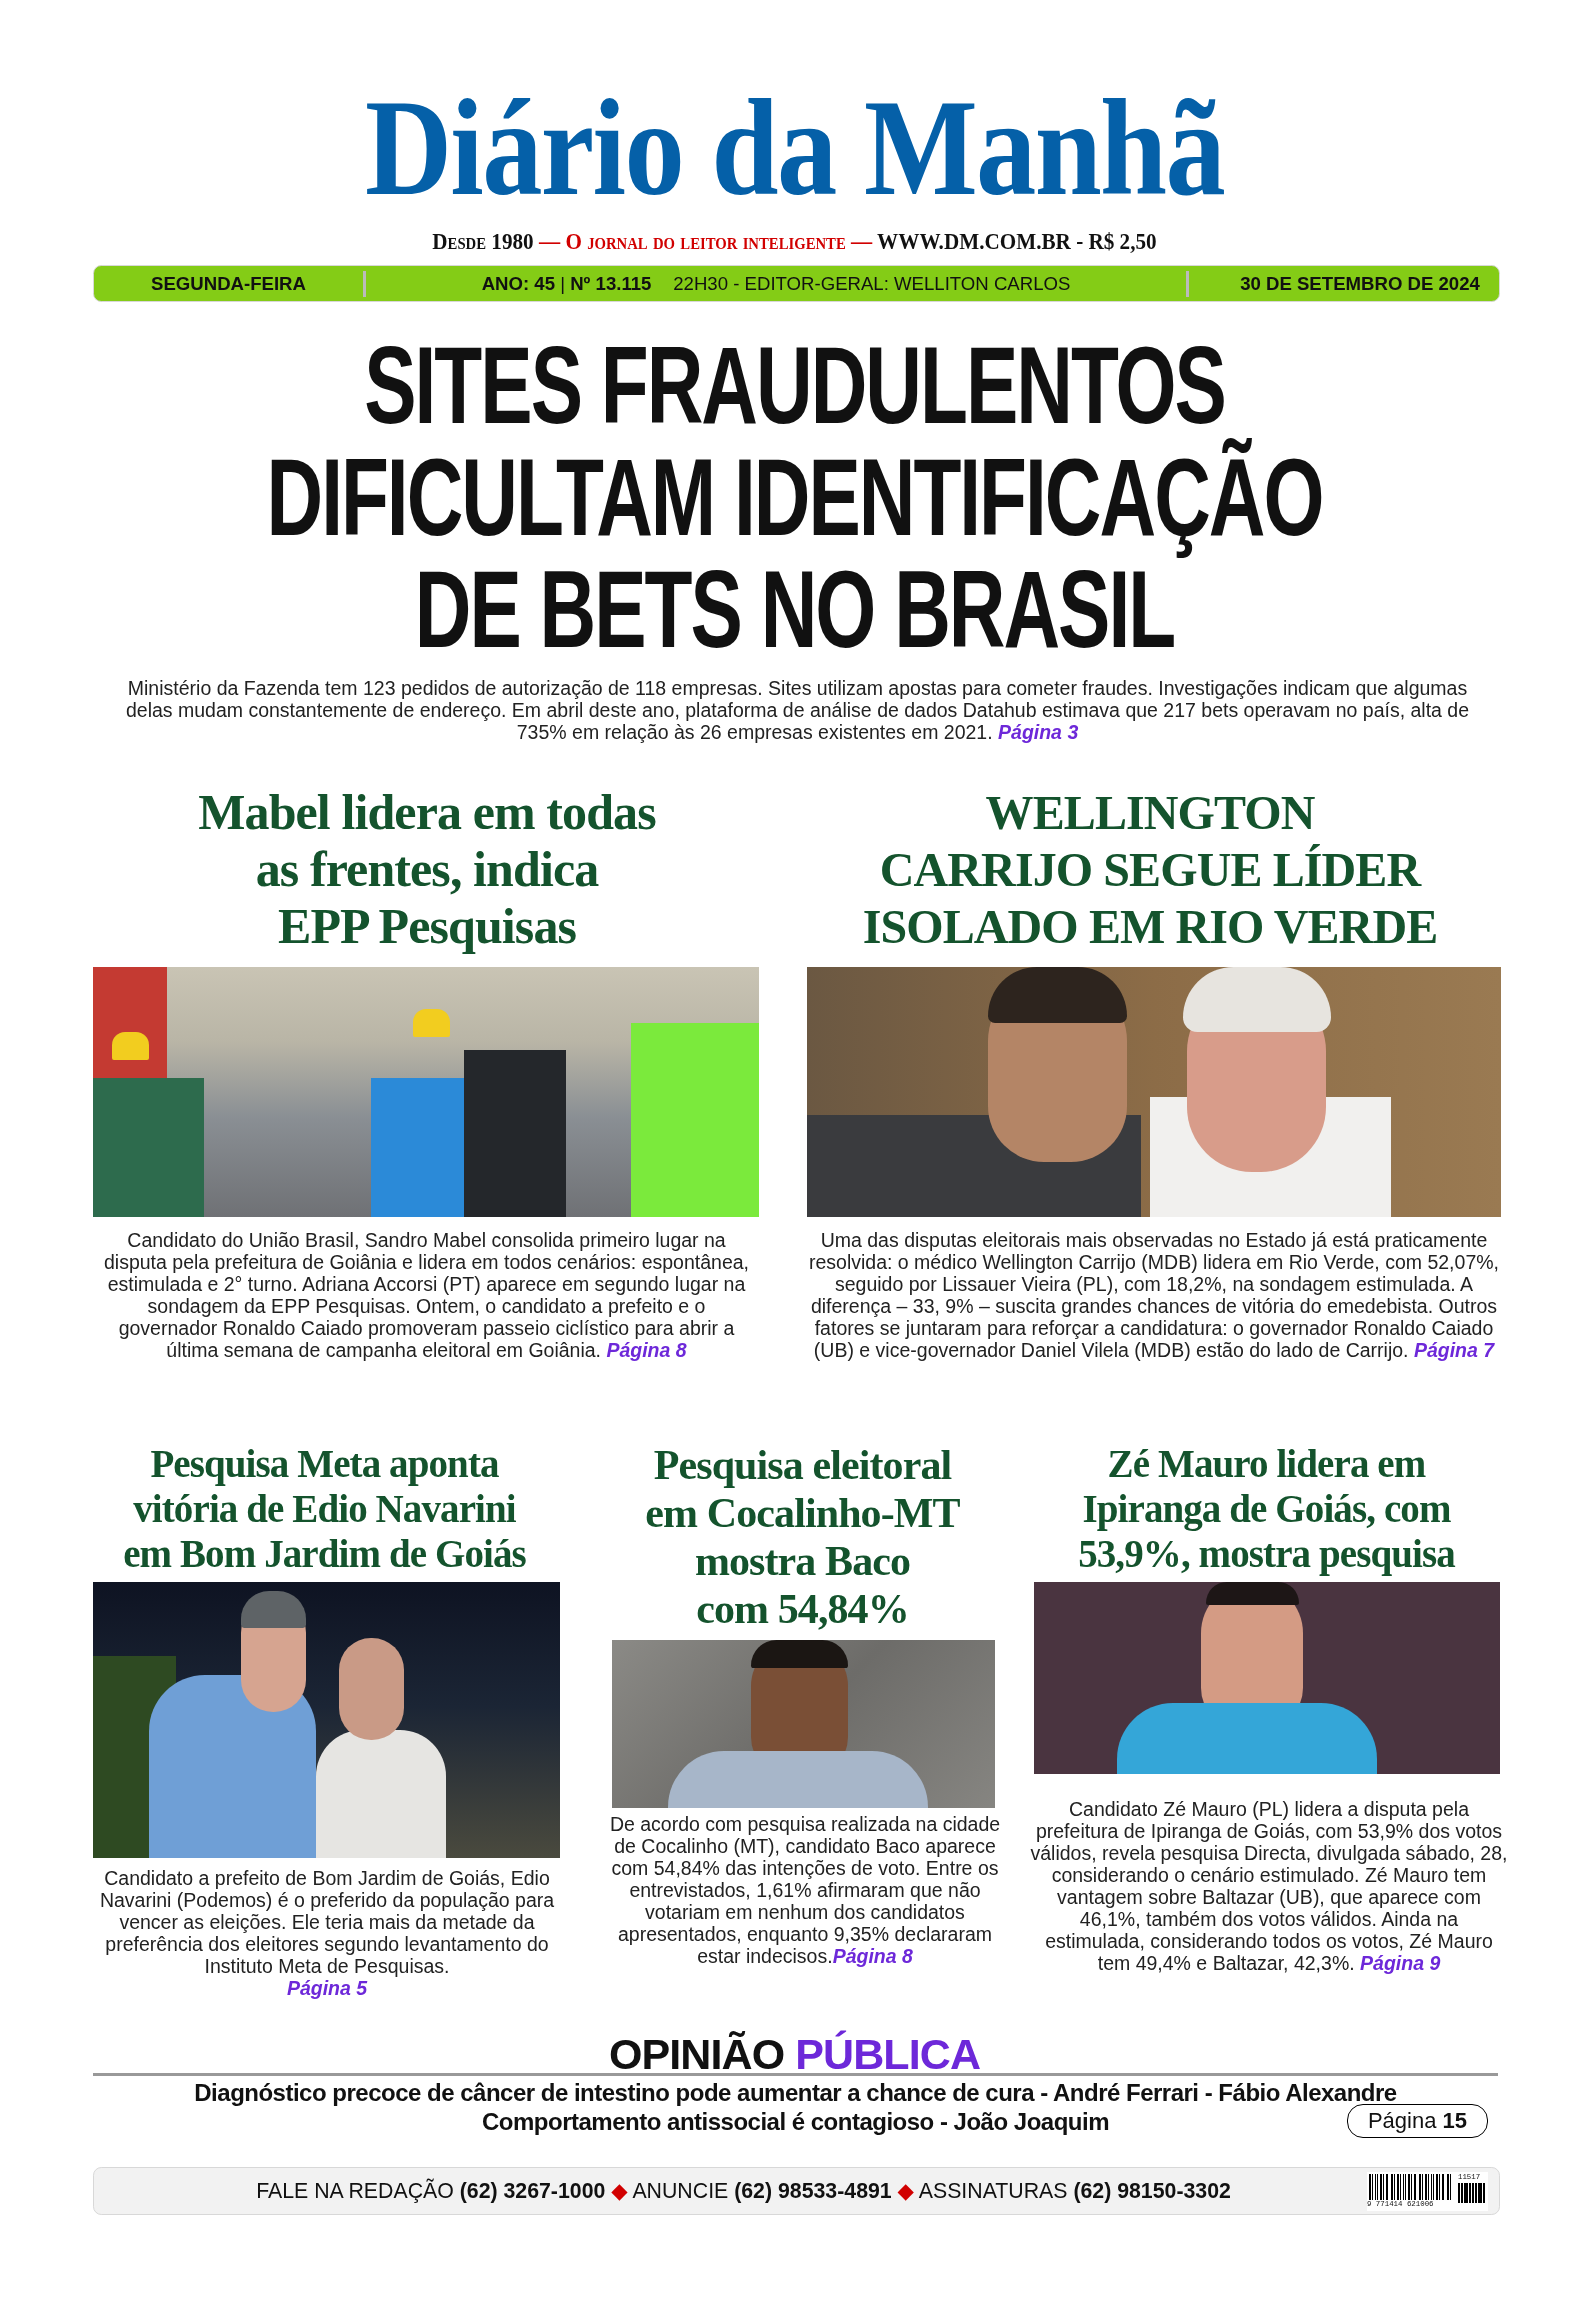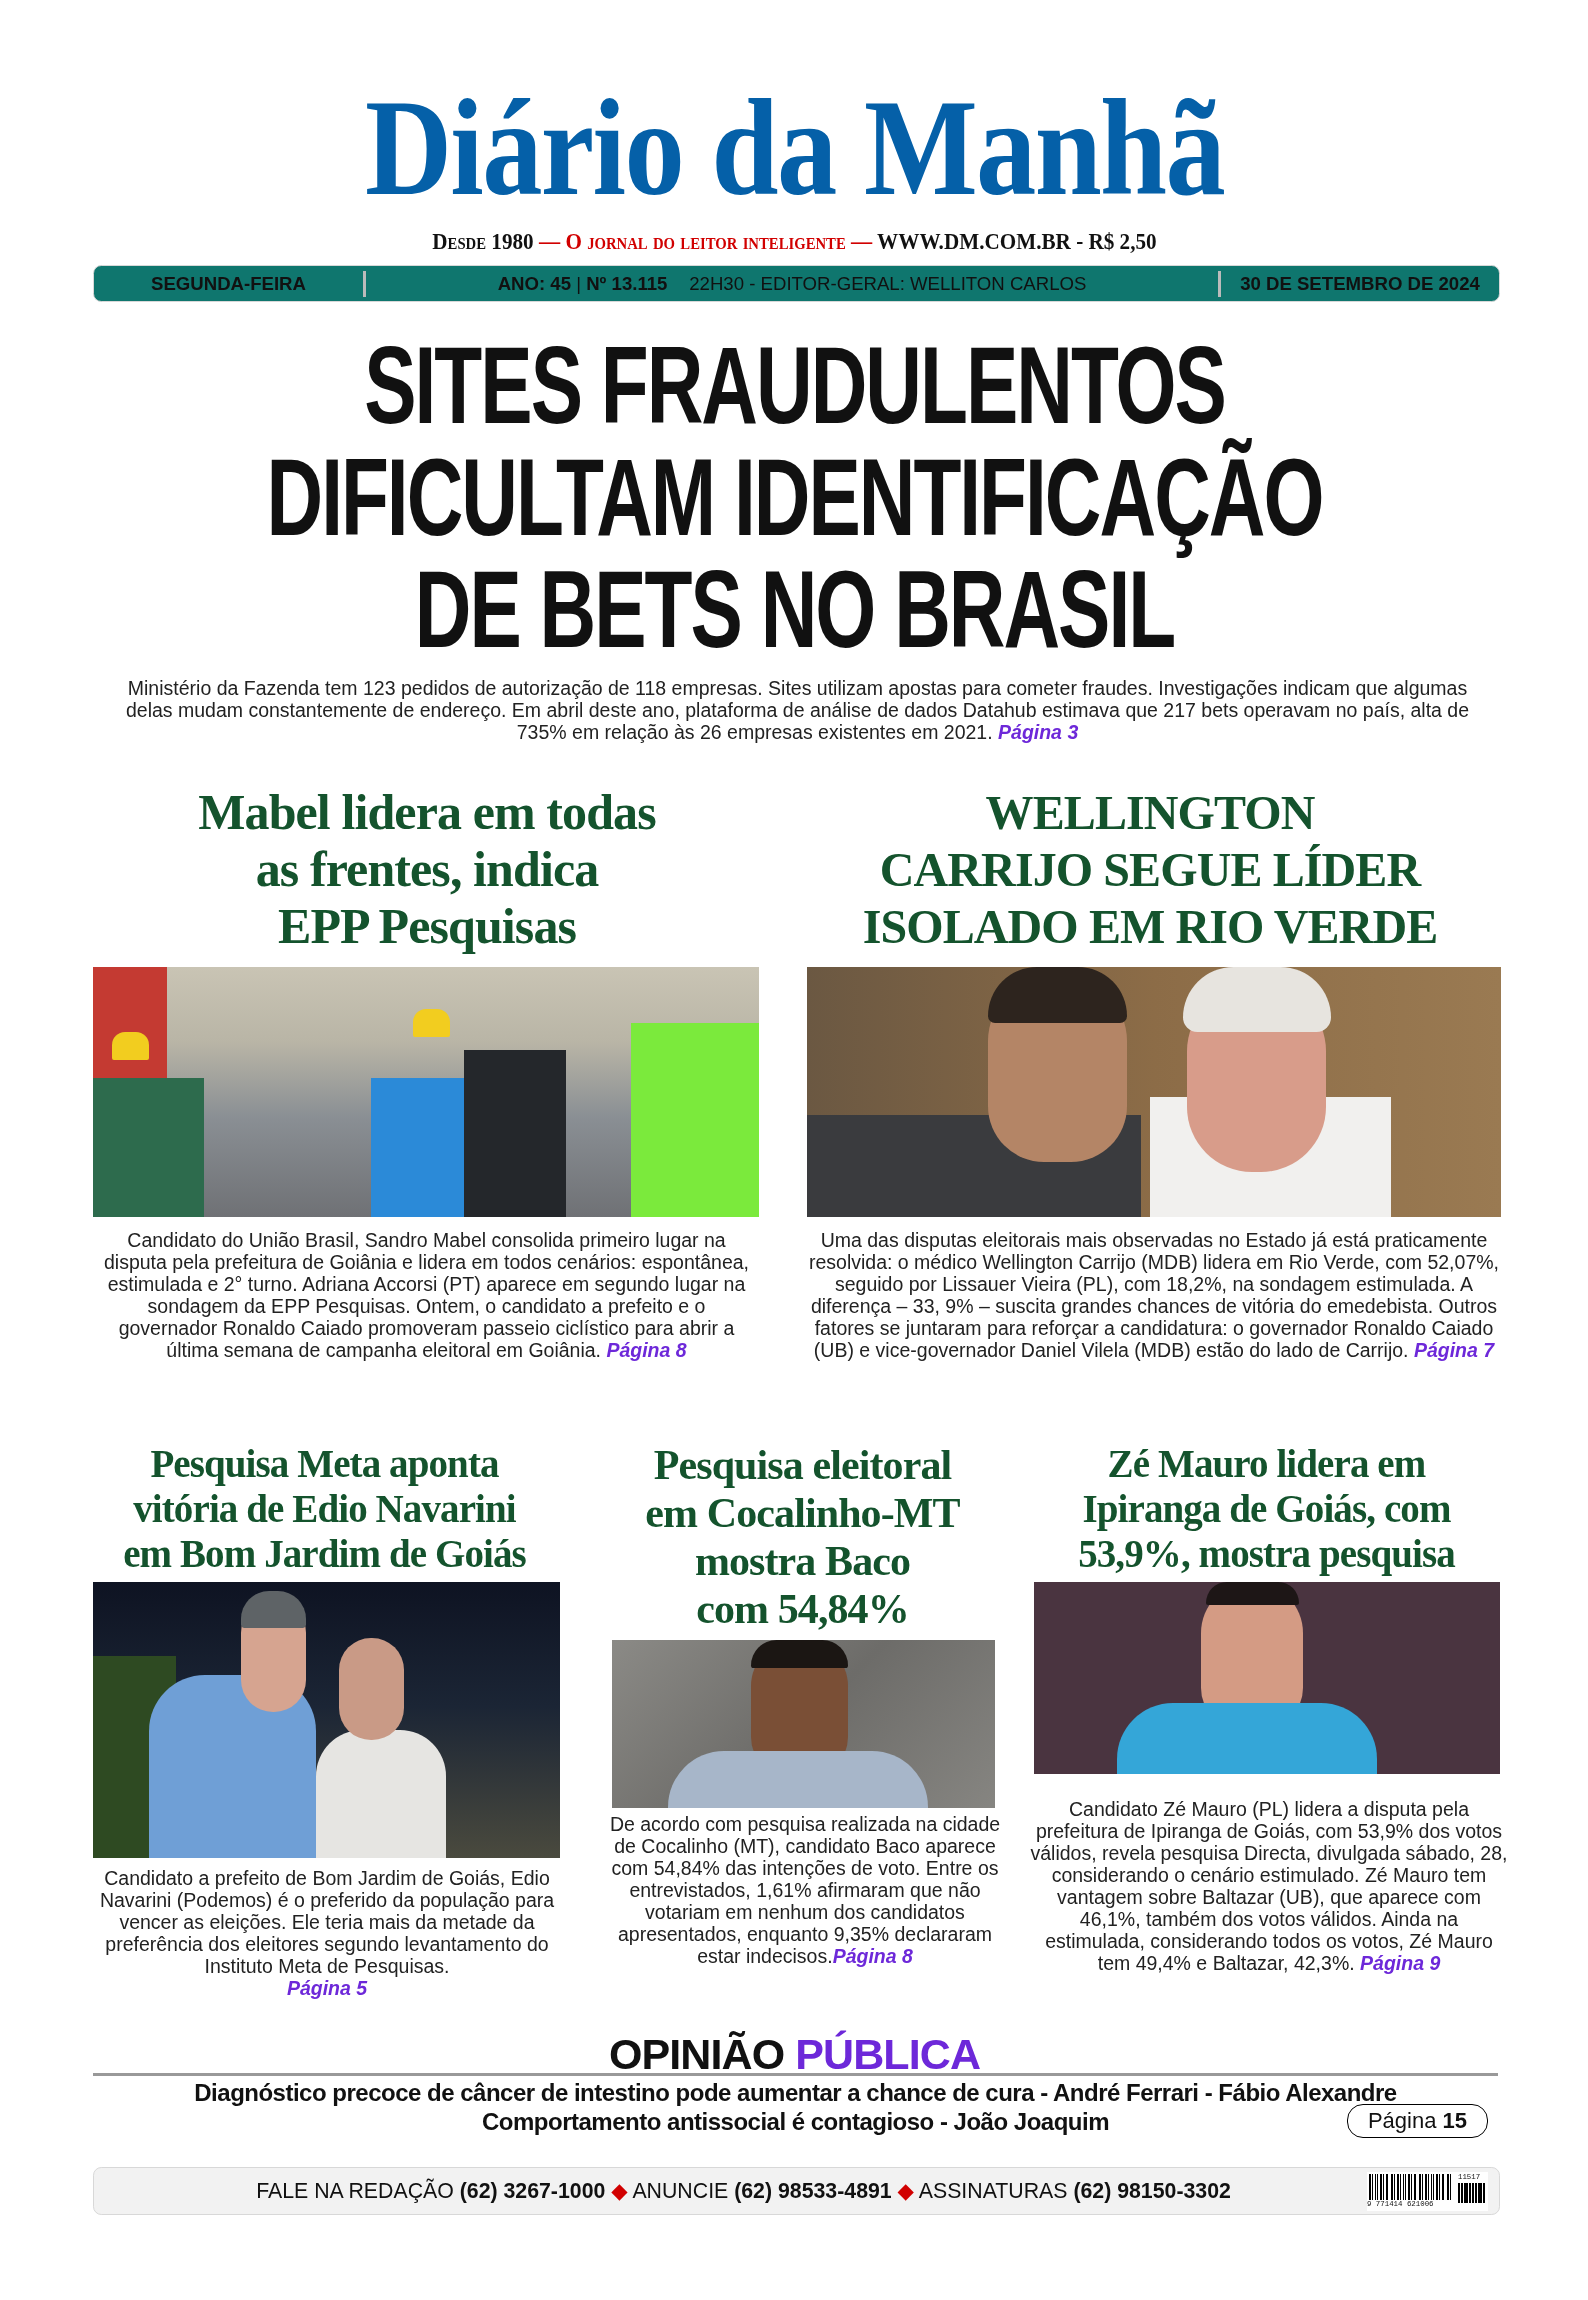--- a/index.html
+++ b/index.html
@@ -1,27 +1,27 @@
 <!DOCTYPE html>
 <html style="font-size:15px"><head>
 <meta charset="utf-8">
 <style>
   html,body{margin:0;padding:0;background:#fff;}
   body{width:1589px;height:2300px;position:relative;overflow:hidden;font-family:"Liberation Sans",sans-serif;color:#111;}
   .abs{position:absolute;}
   .masthead{left:0;top:74px;width:1589px;text-align:center;font-family:"Liberation Serif",serif;font-weight:bold;font-size:137px;line-height:148px;letter-spacing:-1.9px;transform:scaleX(0.88);transform-origin:center;}
   .tagline{left:0;top:228px;width:1589px;text-align:center;font-family:"Liberation Serif",serif;font-weight:bold;font-size:23px;line-height:28px;font-variant:small-caps;transform:scaleX(0.92);}
   .tagline .red{color:#d10000;}
-  .infobar{left:93px;top:265px;width:1405px;height:35px;background:#0f766e;border:0.9px solid #d8d8d8;border-radius:8.3px;display:flex;align-items:center;font-family:"Liberation Sans",sans-serif;font-size:18.6px;}
+  .infobar{left:93px;top:265px;width:1405px;height:35px;background:#84cc16;border:0.9px solid #d8d8d8;border-radius:8.3px;display:flex;align-items:center;font-family:"Liberation Sans",sans-serif;font-size:18.6px;}
   .infobar .day{width:269px;text-align:center;font-weight:bold;}
   .infobar .sep{width:2.8px;height:26px;background:#bbb;}
   .infobar .mid{flex:1;text-align:center;}
   .infobar .mid b{font-weight:bold;}
   .infobar .mid .thin{font-weight:normal;margin-left:16.7px;}
-  .infobar .date{width:278px;text-align:center;font-weight:bold;}
+  .infobar .date{width:278px;text-align:center;font-weight:bold;padding-left:32px;}
   .headline{left:0;top:329px;width:1589px;text-align:center;font-family:"Liberation Sans",sans-serif;font-weight:bold;font-size:109px;line-height:112px;letter-spacing:-2.8px;transform:scaleX(0.72);transform-origin:center;}
   .lead{left:111px;top:677px;width:1373px;text-align:center;font-size:19.5px;line-height:22px;color:#222;}
   .pg{font-weight:bold;font-style:italic;color:#6d28d9;}
   .h2{font-family:"Liberation Serif",serif;font-weight:bold;color:#14532d;text-align:center;letter-spacing:-0.9px;}
   .photo{overflow:hidden;}
   .cap{text-align:center;font-size:19.5px;line-height:22px;color:#222;}
   .opiniao{left:0;top:2031px;width:1589px;text-align:center;font-weight:bold;font-size:43px;line-height:46px;letter-spacing:-0.9px;}
   .opiniao .red{color:#6d28d9;}
   .rule{left:93px;top:2073px;width:1405px;height:2.8px;background:#999;}
   .op-lines{left:93px;top:2078px;width:1405px;text-align:center;font-weight:bold;font-size:24px;line-height:29px;letter-spacing:-0.5px;}

